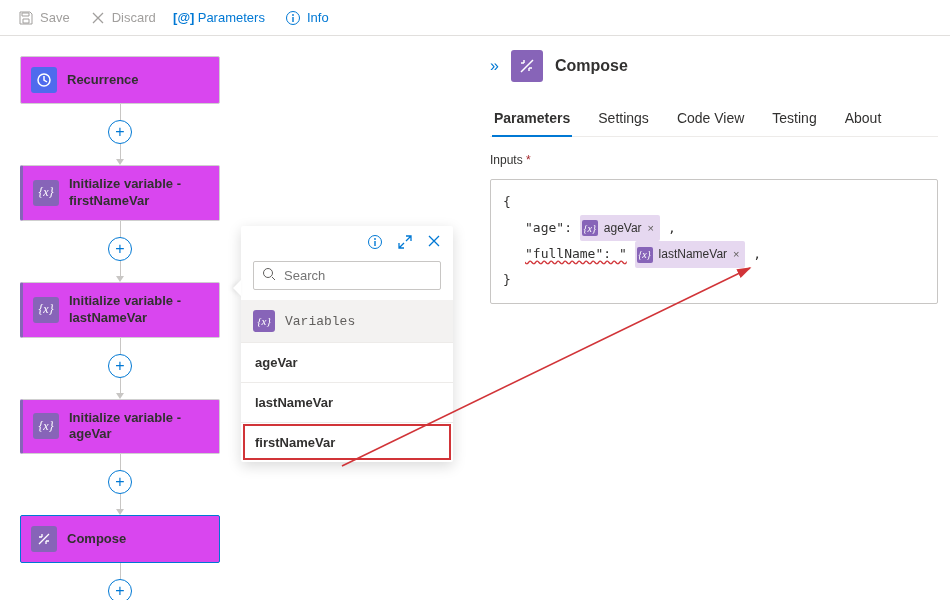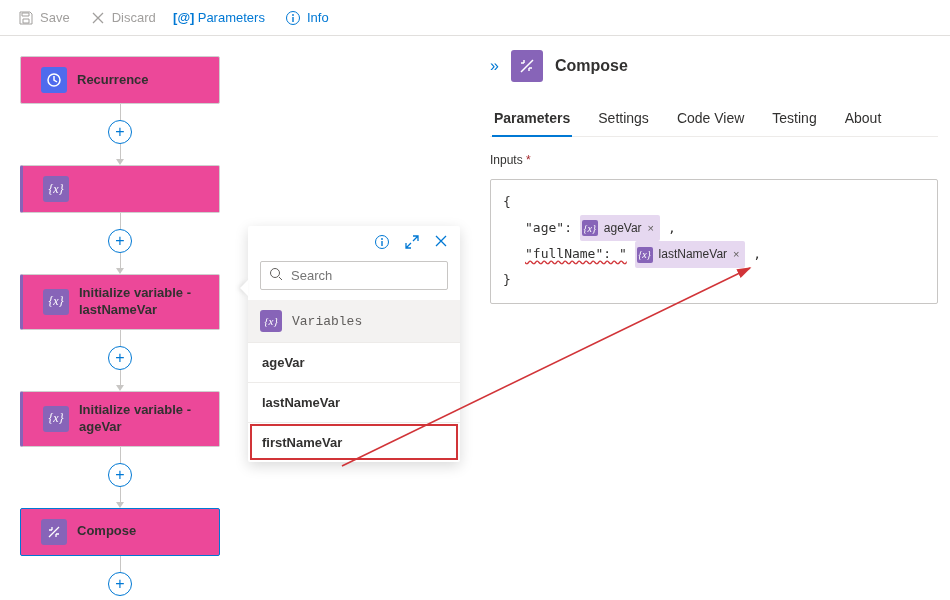--- a/index.html
+++ b/index.html
@@ -8,36 +8,36 @@
   .toolbar { display: flex; align-items: center; gap: 4px; padding: 4px 10px; border-bottom: 1px solid #e1dfdd; height: 36px; }
   .tb-btn { display: flex; align-items: flex-start; gap: 6px; padding: 4px 8px; color: #a19f9d; cursor: default; }
   .tb-btn.active { color: #0078d4; }
   .tb-btn .lbl { font-size: 13px; }
   .tb-icon { width: 16px; height: 16px; display:flex; align-items:center; justify-content:center; }
 
   .canvas { position: relative; height: 564px; }
 
   
   .flow { position: absolute; left: 20px; top: 20px; width: 200px; }
-  .card { border: 1px solid #cfcfcf; border-radius: 2px; background: #ec4899; display: flex; align-items: center; padding: 10px 20px; gap: 10px; }
+  .card { border: 1px solid #cfcfcf; border-radius: 2px; background: #d946ef; display: flex; align-items: center; padding: 10px 10px; gap: 10px; }
   .card.accent-left { border-left: 3px solid #8764b8; }
   .card.selected { border: 1px solid #0078d4; }
   .card .title { font-weight: 600; font-size: 13px; line-height: 1.3; }
   .ic-box { width: 26px; height: 26px; border-radius: 3px; display:flex; align-items:center; justify-content:center; flex-shrink:0; }
   .ic-blue { background: #4f6bed; color:#fff; }
   .ic-purple { background: #8764b8; color:#fff; font-size:12px; font-style:italic; font-family: Georgia, serif; }
   .ic-compose { background: #8764b8; color:#fff; }
 
   .connector { display:flex; flex-direction:column; align-items:center; }
   .arrow-line { width:1px; height:16px; background:#c8c6c4; }
   .plus-btn { width:24px; height:24px; border:1px solid #0078d4; border-radius:50%; background:#fff; color:#0078d4; font-size:16px; line-height:22px; text-align:center; }
   .arrow-head { width:0; height:0; border-left:4px solid transparent; border-right:4px solid transparent; border-top:6px solid #c8c6c4; margin-top:-1px; }
 
   
-  .flyout { position:absolute; left:248px; top:190px; width:212px; background:#fff; box-shadow:0 4px 14px rgba(0,0,0,0.15); border-radius:2px; }
+  .flyout { position:absolute; left:241px; top:190px; width:212px; background:#fff; box-shadow:0 4px 14px rgba(0,0,0,0.15); border-radius:2px; }
   .flyout-tools { display:flex; justify-content:flex-end; gap:14px; padding:8px 12px 4px; color:#0078d4; }
   .flyout-tools span { cursor:pointer; }
   .search-wrap { padding: 4px 12px 10px; }
   .search-box { display:flex; align-items:center; gap:8px; border:1px solid #c8c6c4; border-radius:2px; padding:5px 8px; color:#605e5c; }
   .search-box input { border:none; outline:none; flex:1; font-size:13px; color:#605e5c; background:transparent; }
   .cat-header { display:flex; align-items:center; gap:10px; padding:10px 12px; background:#f3f2f1; }
   .cat-header .ic-box { width:22px; height:22px; font-size:11px; }
   .var-item { padding:12px 14px; border-top:1px solid #edebe9; font-size:13px; font-weight:600; color:#323130; }
   .var-item.hl { outline:2px solid #d13438; outline-offset:-4px; }
   .flyout::before { content:""; position:absolute; left:-8px; top:54px; width:0;height:0; border-top:8px solid transparent; border-bottom:8px solid transparent; border-right:8px solid #fff; filter: drop-shadow(-2px 0 2px rgba(0,0,0,0.1)); }
@@ -113,20 +113,21 @@
     </div>
     <div class="connector">
       <div class="arrow-line"></div>
       <div class="plus-btn">+</div>
       <div class="arrow-line"></div>
       <div class="arrow-head"></div>
     </div>
 
     <div class="card accent-left">
       <div class="ic-box ic-purple">{x}</div>
+      <div class="title">Initialize variable - firstNameVar</div>
     </div>
     <div class="connector">
       <div class="arrow-line"></div>
       <div class="plus-btn">+</div>
       <div class="arrow-line"></div>
       <div class="arrow-head"></div>
     </div>
 
     <div class="card accent-left">
       <div class="ic-box ic-purple">{x}</div>

